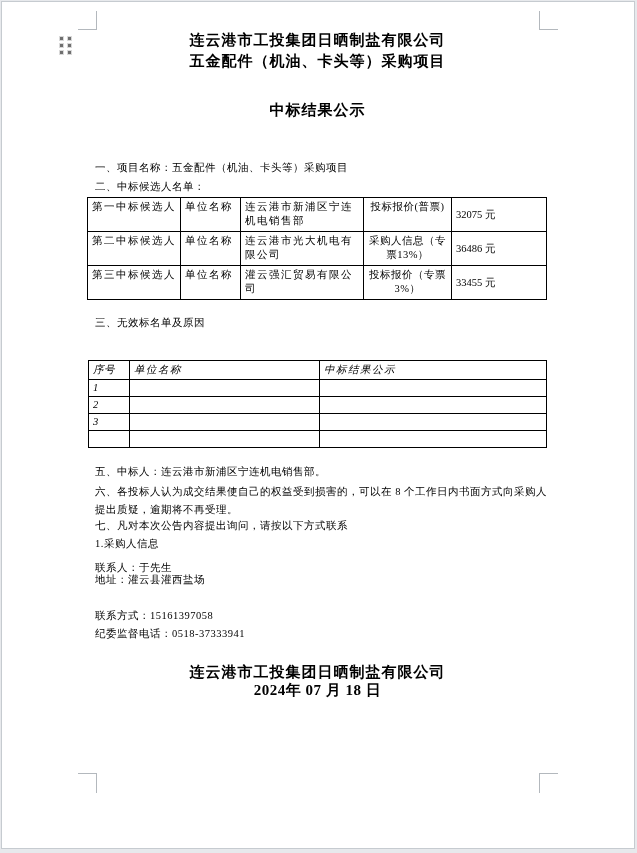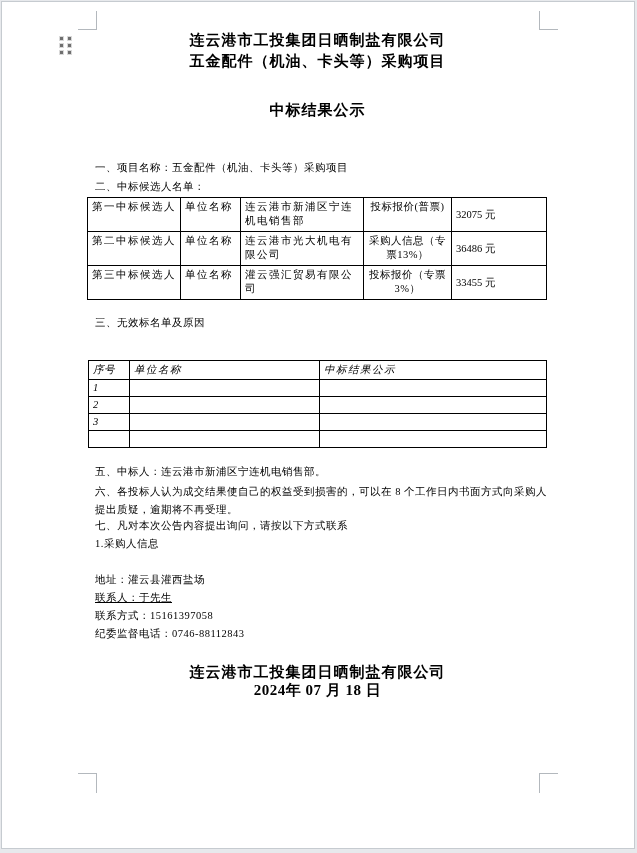--- a/index.html
+++ b/index.html
@@ -26,21 +26,21 @@
   .handle i{background:var(--dot);outline:1px solid #d9d9d9;}
   
   .doc-title{position:absolute;left:94px;width:443px;text-align:center;font-weight:bold;font-size:15px;letter-spacing:1px;white-space:nowrap;}
   .t1{top:29px;} .t2{top:50px;} .t3{top:99px;}
   
   .line{position:absolute;left:93px;font-size:10.5px;letter-spacing:0.5px;white-space:nowrap;}
   .para{position:absolute;left:93px;width:452px;font-size:10.5px;letter-spacing:0.5px;line-height:18px;white-space:normal;}
   .ls1{top:159px;} .ls2{top:178px;} .ls3{top:314px;text-align:right;}
   .ls5{top:463px;} .ls6{top:481px;} .ls7{top:517px;}
   .lb0{top:535px;} .lb1{top:553px;} .lb2{top:571px;}
-  .lb3{top:589px;text-decoration:underline;} .lb4{top:607px;} .lb5{top:625px;}
+  .lb3{top:559px;} .lb4{top:607px;} .lb5{top:625px;}
   
   table{border-collapse:collapse;table-layout:fixed;}
   td,th{border:1px solid var(--tborder);font-weight:normal;font-size:10.5px;text-align:left;vertical-align:top;padding:2px 4px;letter-spacing:1.5px;overflow:hidden;}
   .tbl1{position:absolute;left:85px;top:195px;width:459px;}
   .tbl1 .c1{width:93px;} .tbl1 .c2{width:60px;} .tbl1 .c3{width:123px;}
   .tbl1 .c4{width:88px;letter-spacing:0.5px;text-align:center;}
   .tbl1 .c5{width:95px;letter-spacing:0;vertical-align:middle;}
   .tbl1 tr{height:34px;}
   .tbl2{position:absolute;left:86px;top:358px;width:458px;font-style:italic;}
   .tbl2 .c1{width:41px;letter-spacing:0.5px;} .tbl2 .c2{width:190px;} .tbl2 .c3{width:227px;}
@@ -135,19 +135,19 @@
       </table>
 
     <div class="line ls5">五、中标人：连云港市新浦区宁连机电销售部。</div>
     <div class="para ls6">六、各投标人认为成交结果使自己的权益受到损害的，可以在 8 个工作日内书面方式向采购人提出质疑，逾期将不再受理。</div>
     <div class="line ls7">七、凡对本次公告内容提出询问，请按以下方式联系</div>
 
     <div class="line lb0">1.采购人信息</div>
     <div class="line lb2">地址：灌云县灌西盐场</div>
     <div class="line lb3">联系人：于先生</div>
     <div class="line lb4">联系方式：15161397058</div>
-    <div class="line lb5">纪委监督电话：0746-88112843</div>
+    <div class="line lb5">纪委监督电话：0518-37333941</div>
 
     <div class="sig sig1">连云港市工投集团日晒制盐有限公司</div>
     <div class="sig sig2">2024年 07 月 18 日</div>
 
   </div>
 </div>
 
 </body></html>

